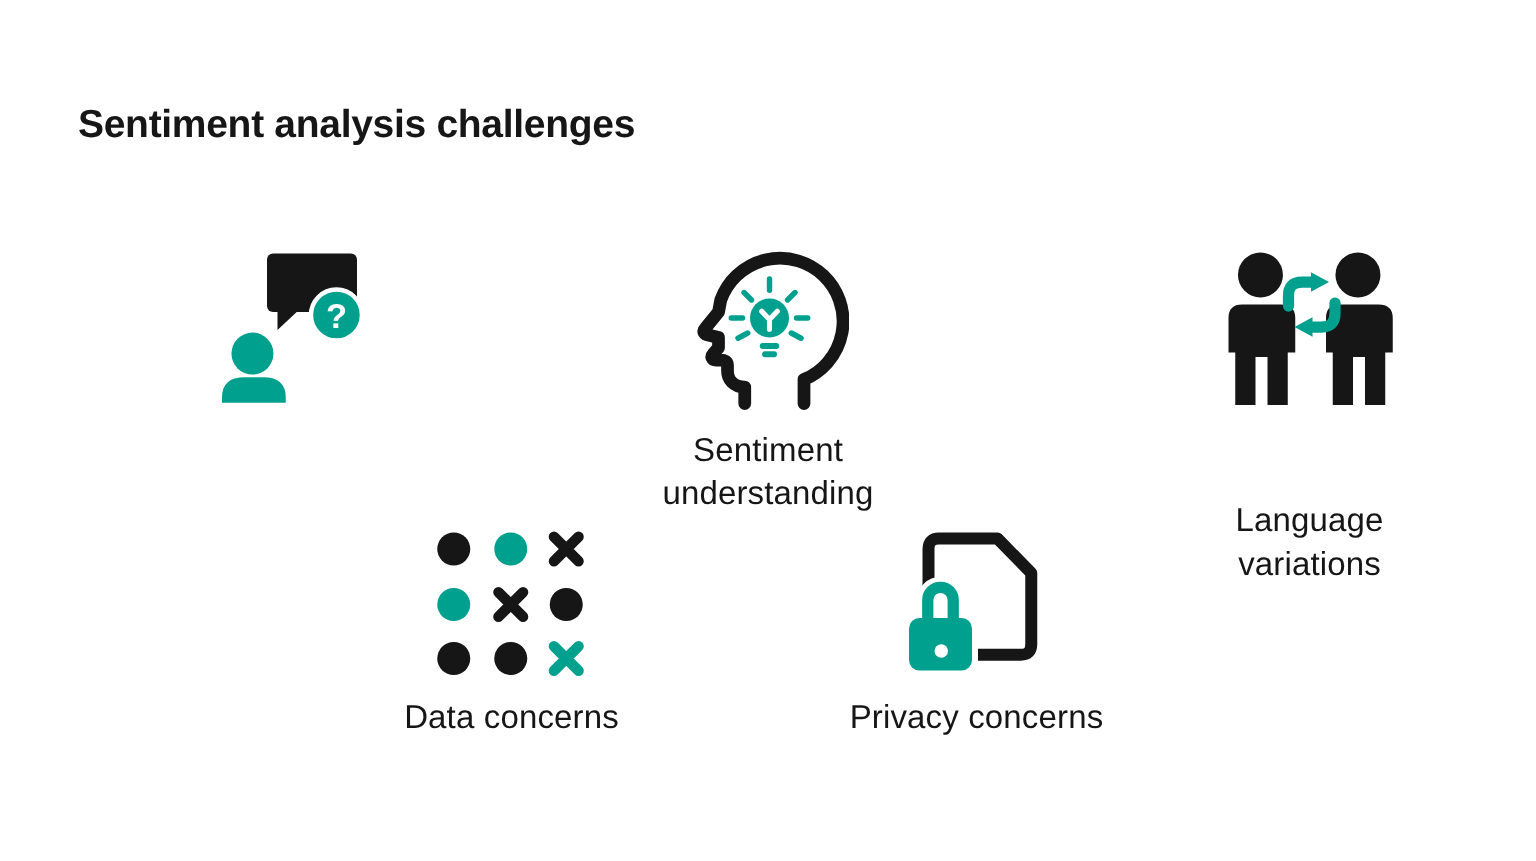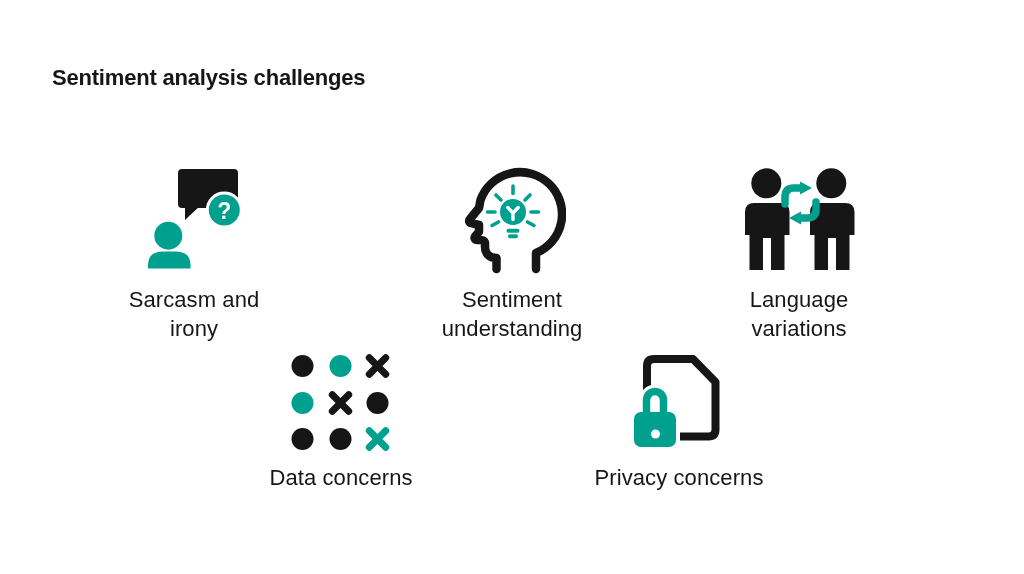--- a/index.html
+++ b/index.html
@@ -4,38 +4,38 @@
 <style>
   html,body { margin:0; padding:0; background:#fff; }
   .slide {
     position:relative; width:1024px; height:574px;
     background:var(--background,#fff);
     font-family:"Liberation Sans", sans-serif;
     overflow:hidden;
   }
   .title {
     position:absolute; left:52px; top:50px;
-    font-size:22px; font-weight:700; letter-spacing:-0.2px;
+    font-size:26px; font-weight:700; letter-spacing:-0.2px;
     color:var(--ink,#161616);
   }
   .item { position:absolute; display:flex; flex-direction:column; align-items:center; }
   .item svg { display:block; }
   .label {
     font-size:22px; line-height:29px; text-align:center;
     white-space:pre-line; color:var(--ink,#161616); letter-spacing:0.1px;
   }
   #item-sarcasm   { left:84px;  top:158px; width:220px; }
   #item-sarcasm  .label { margin-top:15px; }
   #item-context   { left:402px; top:166px; width:220px; }
   #item-context  .label { margin-top:11px; }
-  #item-language  { left:689px; top:164px; width:220px; }
+  #item-language  { left:763px; top:164px; width:220px;gap:47px; }
   #item-language .label { margin-top:13px; }
   #item-dataq     { left:231px; top:352px; width:220px; }
   #item-dataq    .label { margin-top:11px; }
-  #item-privacy   { left:569px; top:350px; width:220px; }
+  #item-privacy   { left:541px; top:350px; width:220px; }
   #item-privacy  .label { margin-top:8px; }
 
   .f-ink   { fill:var(--ink,#161616); }
   .f-teal  { fill:var(--teal,#00a08e); }
   .f-white { fill:#ffffff; }
   .s-ink   { fill:none; stroke:var(--ink,#161616); }
   .s-teal  { fill:none; stroke:var(--teal,#00a08e); }
   .s-white { fill:none; stroke:#ffffff; }
   .rnd     { stroke-linecap:round; stroke-linejoin:round; }
   .qmark   { font-family:"Liberation Sans", sans-serif; font-weight:700; font-size:23px; }
@@ -55,22 +55,20 @@
       </g>
       <g>
         <circle class="f-teal" cx="85.3" cy="52" r="17" stroke="#ffffff" stroke-width="3"></circle>
         <text class="qmark f-white" x="85.3" y="60.5" text-anchor="middle">?</text>
       </g>
       <g>
         <circle class="f-teal" cx="29.3" cy="77.7" r="14"></circle>
         <path class="f-teal" d="M 9 110.5 V 107 Q 9 93.5 24 93.5 H 36.5 Q 51.5 93.5 51.5 107 V 110.5 Z"></path>
       </g>
     </svg>
-    <div class="label">Sarcasm and
-irony</div>
   </div>
 
   <div class="item" id="item-context">
     <svg width="108" height="108" viewBox="0 0 108 108">
       <path class="s-ink rnd" stroke-width="8.5" d="M 38.5 103 V 92 C 31 92 27 87 27 81 V 77.5 C 27 75 25 74 22.5 74 H 19.5 C 16.5 74 15.7 71.8 17.5 69.8 L 21 65.8 V 59 L 13.5 57.2 C 11 56.5 10.4 54.6 12.2 52.8 L 21 42 L 22.5 34 A 42 42 0 1 1 78 87 V 103"></path>
       <g>
         <circle class="f-teal" cx="55" cy="46" r="13"></circle>
         <path class="s-white rnd" stroke-width="3.4" d="M 55 53.5 V 47 M 55 47 L 49.8 41.5 M 55 47 L 60.2 41.5"></path>
         <rect class="f-teal" x="48.5" y="62.7" width="13" height="4" rx="2"></rect>
         <rect class="f-teal" x="50" y="68.2" width="10" height="4" rx="2"></rect>

